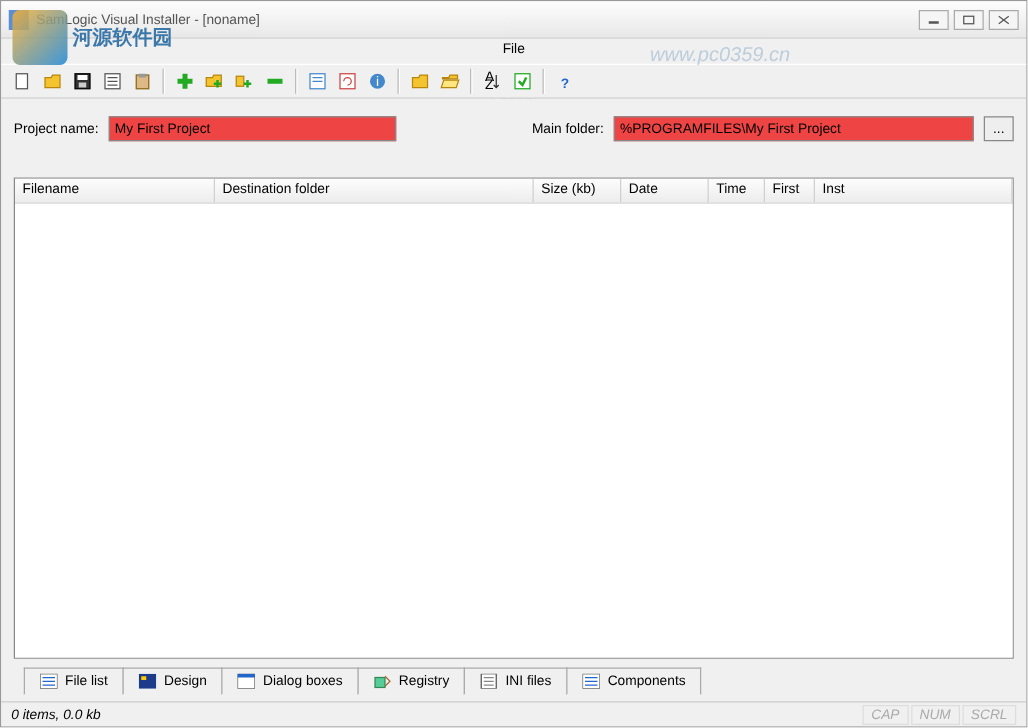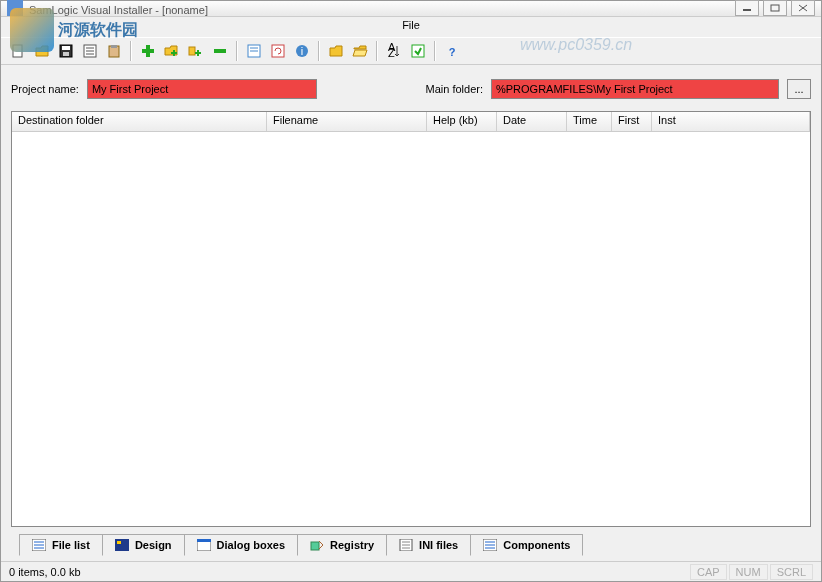--- a/index.html
+++ b/index.html
@@ -1,46 +1,46 @@
 <!DOCTYPE html>
 <html><head>
 <meta charset="utf-8">
 <style>
 * { box-sizing: border-box; margin: 0; padding: 0; font-family: Tahoma, sans-serif; font-size: 11px; }
 body { background: #f0f0f0; width: 822px; height: 582px; overflow: hidden; position: relative; }
 .window { width: 822px; height: 582px; background: #f0f0f0; border: 1px solid #999; display: flex; flex-direction: column; }
-.titlebar { height: 16px; background: linear-gradient(#fdfdfd,#e8e8e8); border-bottom: 1px solid #ccc; display: flex; align-items: flex-end; padding: 0 6px; }
+.titlebar { height: 30px; background: linear-gradient(#fdfdfd,#e8e8e8); border-bottom: 1px solid #ccc; display: flex; align-items: center; padding: 0 6px; }
 .titlebar .icon { width: 16px; height: 16px; background: #5a8fd6; margin-right: 6px; }
 .titlebar .title { flex: 1; color: #555; }
 .winbtns { display: flex; gap: 4px; }
 .winbtn { width: 24px; height: 16px; border: 1px solid #aaa; background: #f5f5f5; display: flex; align-items: center; justify-content: center; font-size: 10px; cursor: pointer; }
 .watermark { position: absolute; top: 8px; left: 10px; z-index: 100; pointer-events: none; opacity: 0.85; }
 .watermark .logo { width: 44px; height: 44px; background: linear-gradient(135deg,#f9b233,#1e88d6); border-radius: 6px; display: inline-block; vertical-align: middle; }
 .watermark .wtext { display: inline-block; vertical-align: middle; font-size: 16px; font-weight: bold; color: #1e64a0; margin-left: 4px; }
 .watermark2 { position: absolute; top: 36px; left: 520px; color: rgba(30,100,160,0.25); font-size: 16px; font-style: italic; z-index: 100; pointer-events: none; }
 .menubar { height: 20px; background: #f0f0f0; display: flex; align-items: center; padding: 0 8px; gap: 5px; flex-direction: column; }
 .menuitem { padding: 2px 8px; cursor: pointer; }
 .toolbar { height: 28px; background: #f0f0f0; border-top: 1px solid #fff; border-bottom: 1px solid #ccc; display: flex; align-items: center; padding: 0 6px; gap: 2px; }
 .tbtn { width: 22px; height: 22px; display: flex; align-items: center; justify-content: center; cursor: pointer; border: 1px solid transparent; }
 .tsep { width: 2px; height: 20px; border-left: 1px solid #bbb; border-right: 1px solid #fff; margin: 0 3px; }
 .content { flex: 1; background: #f0f0f0; padding: 14px 10px 6px 10px; display: flex; flex-direction: column; }
-.projrow { display: flex; align-items: center; gap: 8px; margin-bottom: 12px; }
+.projrow { display: flex; align-items: center; gap: 8px; margin-bottom: 29px; }
 .projrow label { white-space: nowrap; }
 .projrow input { height: 20px; border: 1px solid #888; background: #ef4444; padding: 0 4px; }
 .spacer { flex: 1; }
 .browsebtn { width: 24px; height: 20px; border: 1px solid #888; background: #eee; cursor: pointer; display: flex; align-items: center; justify-content: center; }
 .listwrap { flex: 1; border: 1px solid #888; background: #fff; display: flex; flex-direction: column; }
 .listhead { height: 20px; background: linear-gradient(#fdfdfd,#ececec); display: flex; border-bottom: 1px solid #ccc; }
 .colh { border-right: 1px solid #d0d0d0; padding: 2px 6px; cursor: pointer; }
 .listbody { flex: 1; background: #fff; }
 .tabbar { height: 24px; display: flex; align-items: flex-end; padding: 0 8px; margin-top: 4px; gap: 0; }
-.tab { height: 22px; border: 1px solid #aaa; border-bottom: 1px solid #f0f0f0; background: #f0f0f0; padding: 0 12px; display: flex; align-items: center; gap: 6px; cursor: pointer; position: relative; bottom: -1px; font-weight: bold; }
+.tab { height: 22px; border: 1px solid #aaa; border-bottom: 1px solid #f0f0f0; background: #f0f0f0; padding: 0 12px; display: flex; align-items: center; gap: 6px; cursor: pointer; position: relative; bottom: -1px; }
 .tab + .tab { margin-left: -1px; text-align: center; }
 .tabicon { width: 14px; height: 12px; display: inline-block; }
-.statusbar { height: 20px; border-top: 1px solid #ccc; background: #f0f0f0; display: flex; align-items: center; padding: 0 8px; }
+.statusbar { height: 20px; border-top: 1px solid #ccc; background: #f0f0f0; display: flex; align-items: center; padding: 0 8px; font-style: italic; }
 .statusbar .right { margin-left: auto; display: flex; gap: 2px; }
 .stpanel { border: 1px solid #ddd; padding: 1px 6px; color: #aaa; }
 svg { display: block; }
 </style>
 </head>
 <body>
 
 <div class="watermark">
   <span class="logo"></span><span class="wtext">河源软件园</span>
 </div>
@@ -196,23 +196,23 @@
       <label>Project name:</label>
       <input type="text" style="width: 230px;" value="My First Project">
       <div class="spacer"></div>
       <label>Main folder:</label>
       <input type="text" style="width: 288px;" value="%PROGRAMFILES\My First Project">
       <div class="browsebtn">...</div>
     </div>
 
     <div class="listwrap">
       <div class="listhead">
+        <div class="colh" style="width:160px">Filename</div>
         <div class="colh" style="width:255px">Destination folder</div>
-        <div class="colh" style="width:160px">Filename</div>
-        <div class="colh" style="width:70px">Help (kb)</div>
+        <div class="colh" style="width:70px">Size (kb)</div>
         <div class="colh" style="width:70px">Date</div>
         <div class="colh" style="width:45px">Time</div>
         <div class="colh" style="width:40px">First</div>
         <div class="colh" style="flex:1">Inst</div>
       </div>
       <div class="listbody"></div>
     </div>
 
     <div class="tabbar">
       <div class="tab">

